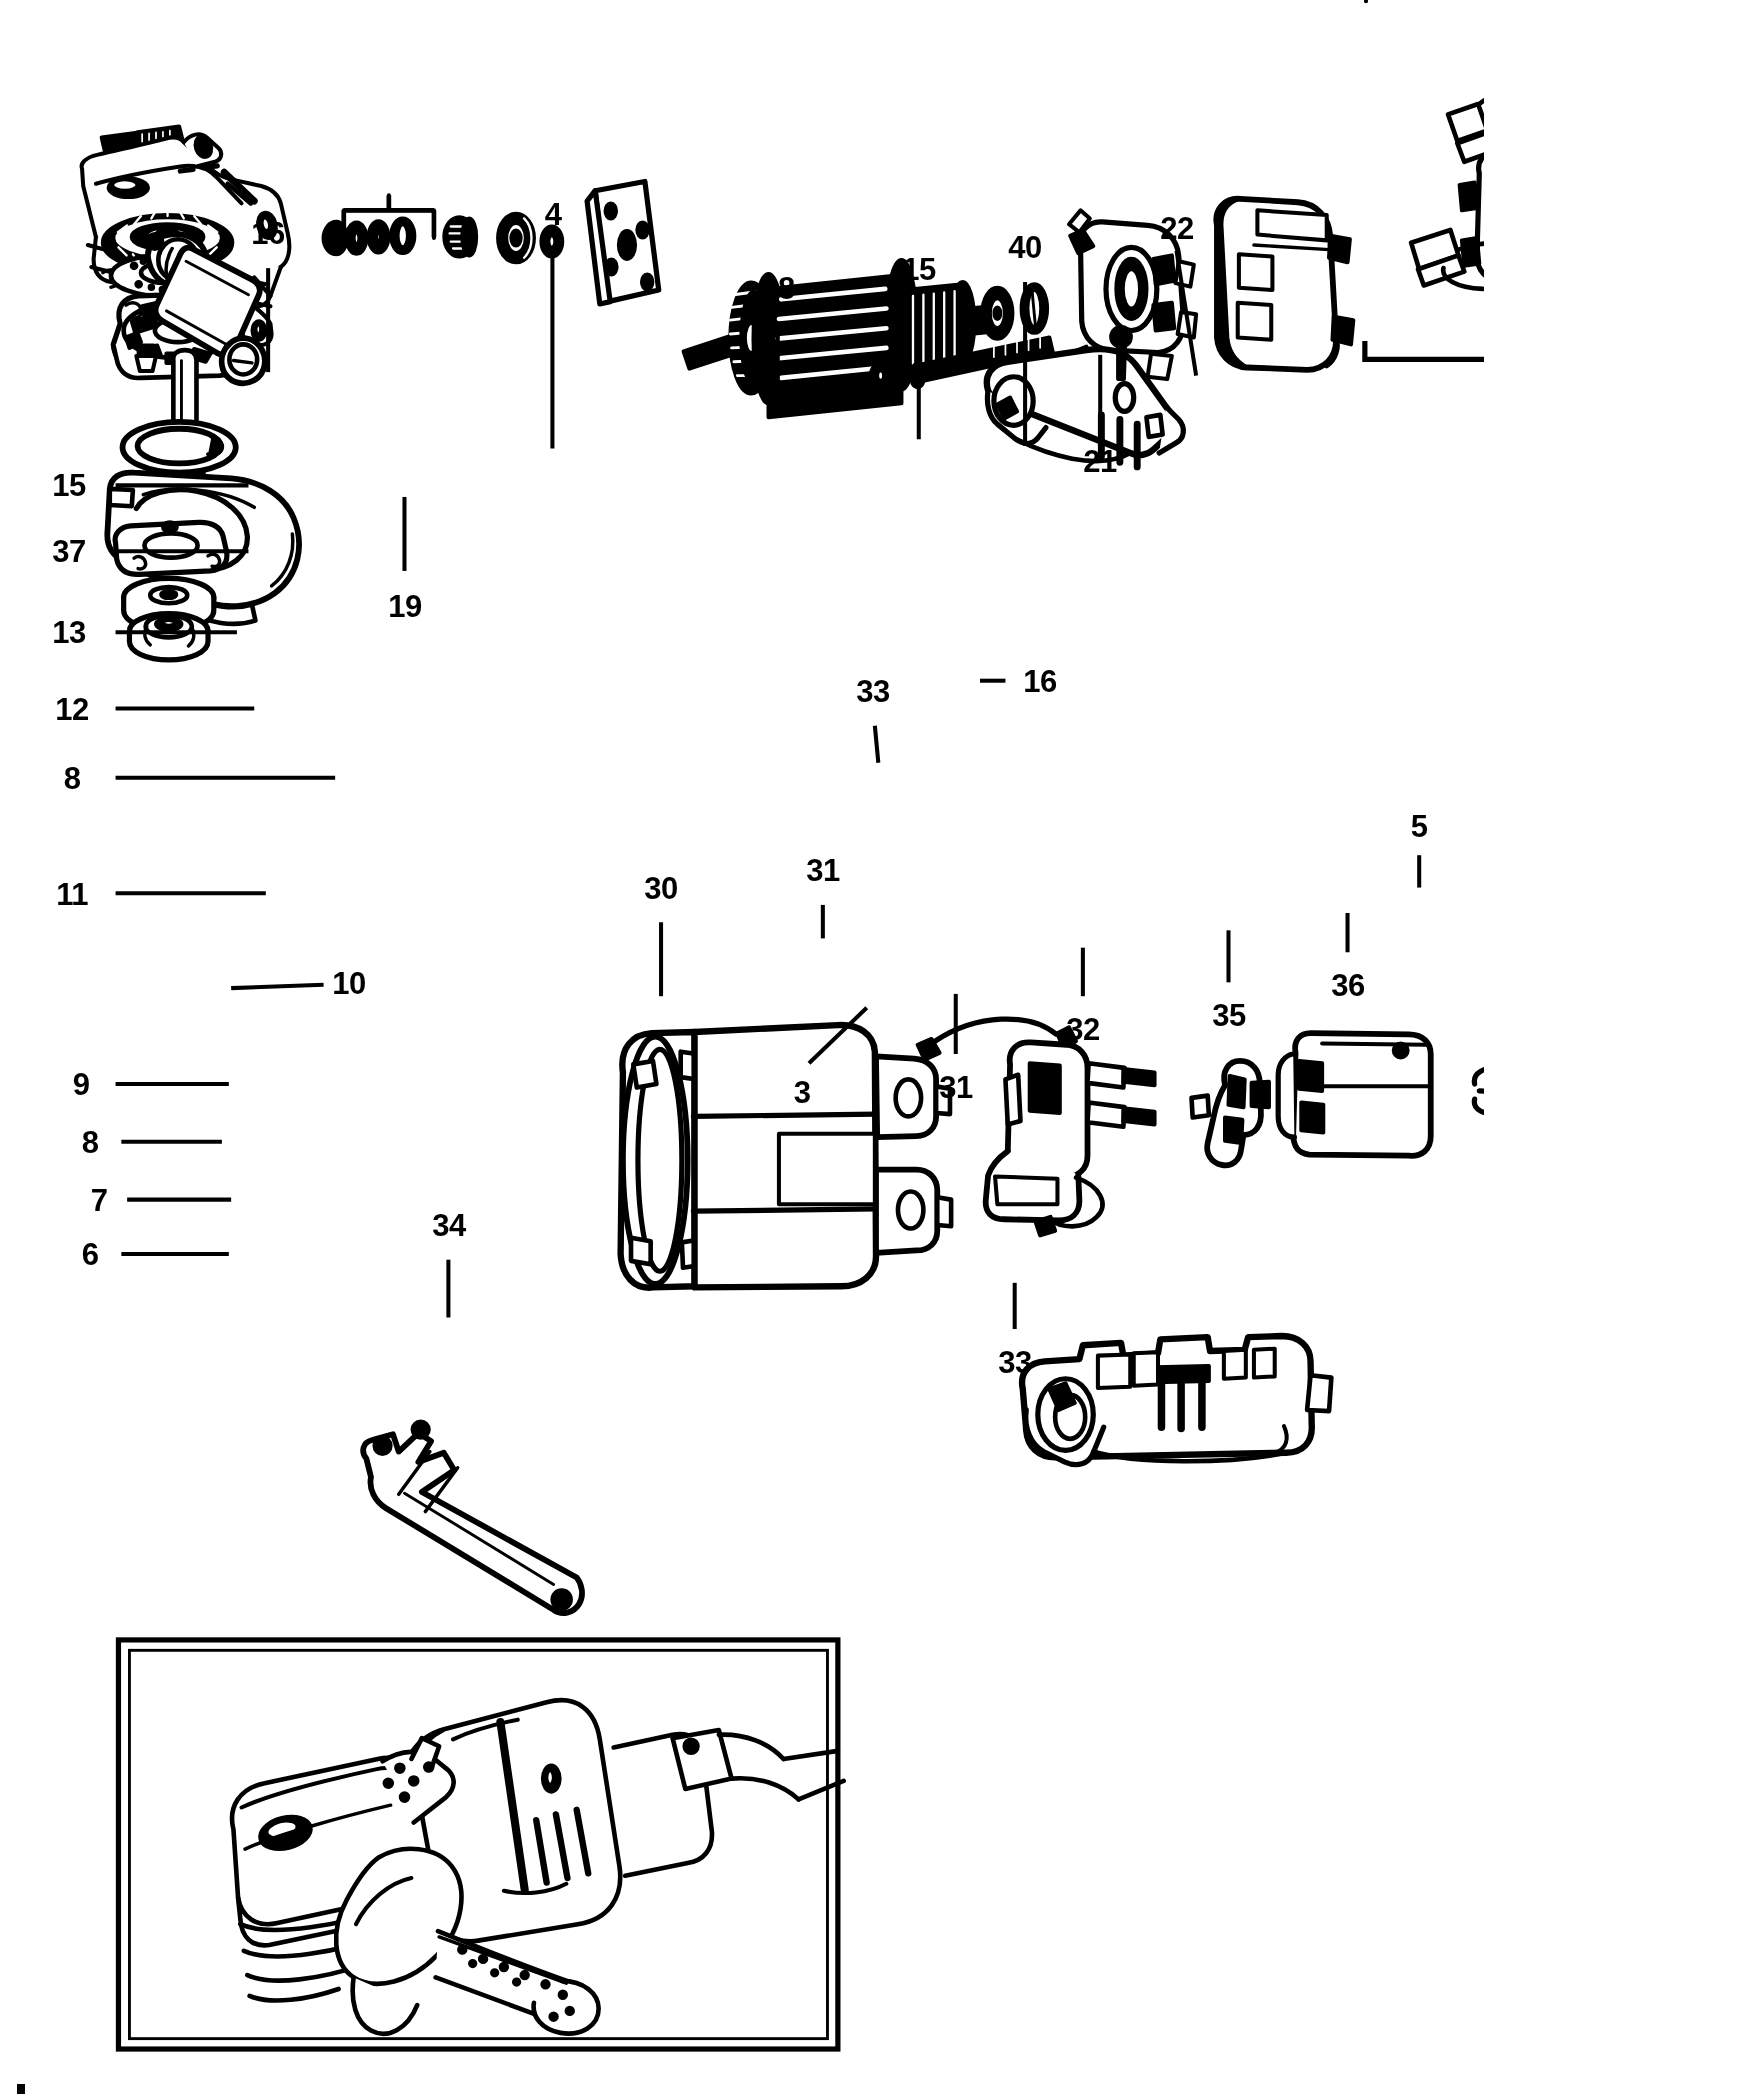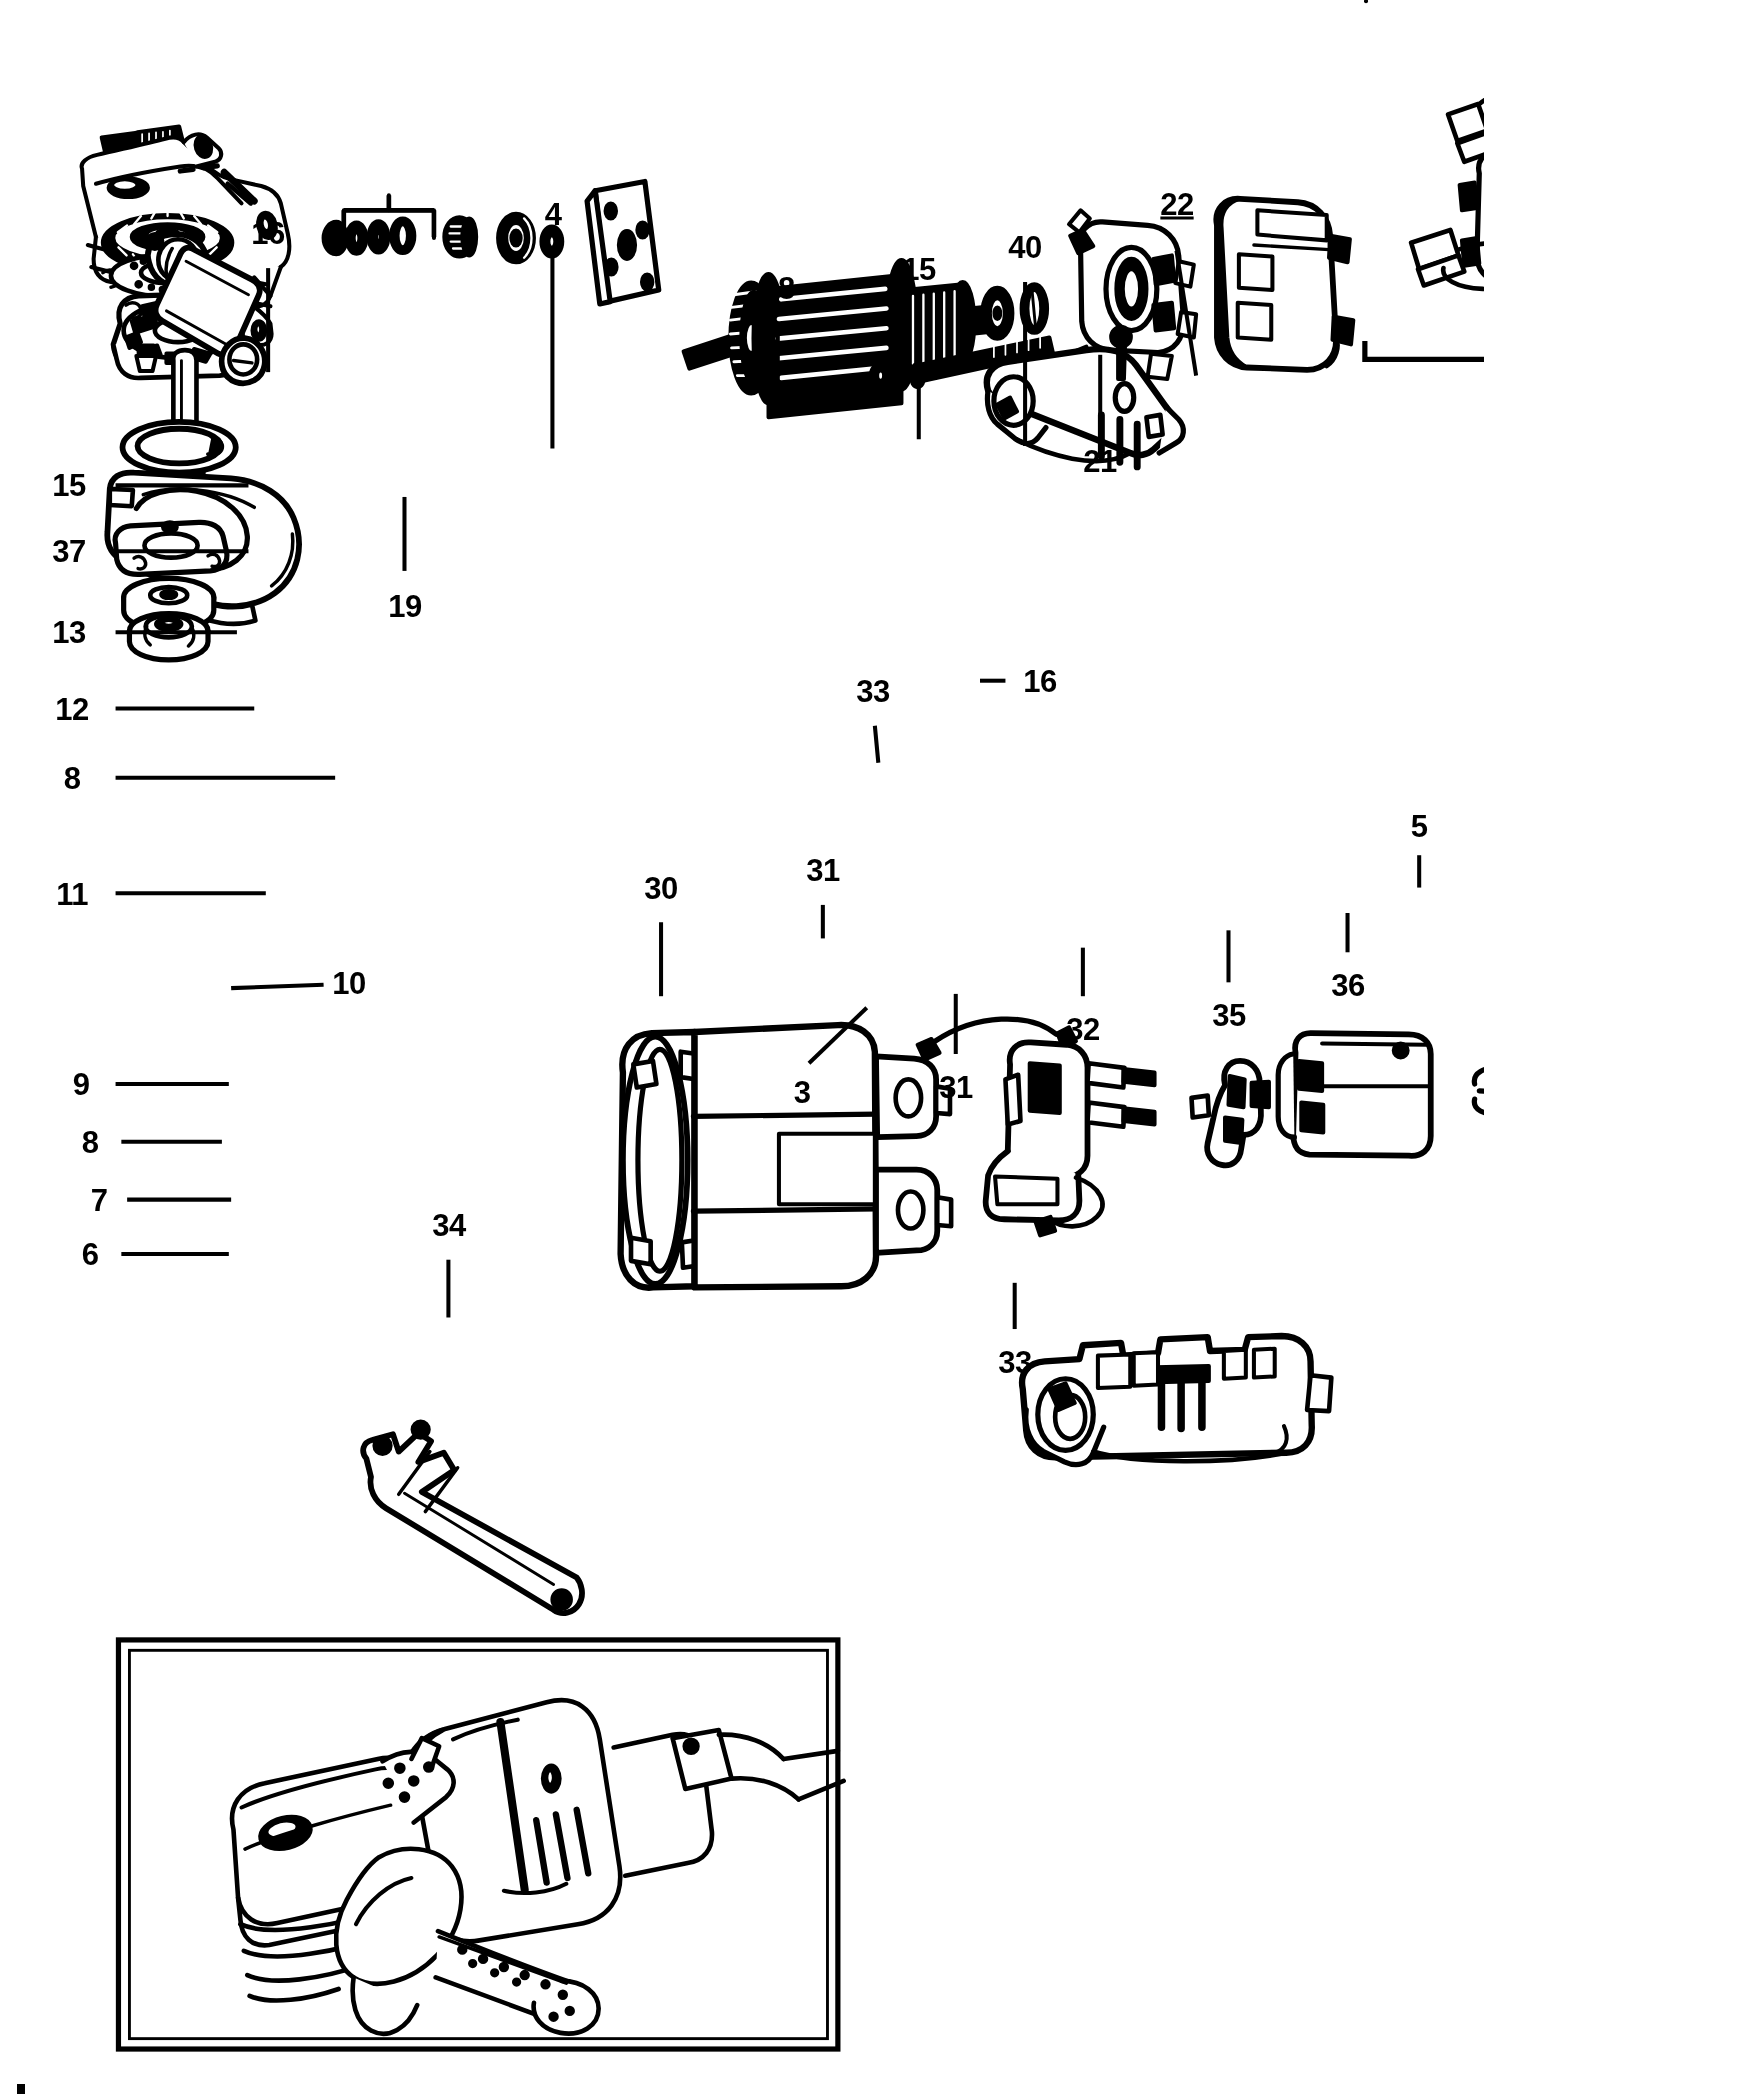--- a/index.html
+++ b/index.html
@@ -739,21 +739,21 @@
   <div class="regmark" style="left:1713px;top:28px;width:10.4px;height:6.4px;"></div>
   <div class="regmark" style="left:17.3px;top:2084px;width:8px;height:10.4px;"></div>
 
   <div id="callout-layer">
       <div class="callout" style="left: 268px; top: 233px;">16</div>
       <div class="callout" style="left: 553px; top: 214px;">4</div>
       <div class="callout" style="left: 778px; top: 288px;">18</div>
       <div class="callout" style="left: 919px; top: 269px;">15</div>
       <div class="callout" style="left: 1025px; top: 247px;">40</div>
       <div class="callout" style="left: 1100px; top: 461px;">21</div>
-      <div class="callout" style="left: 1177px; top: 204px; text-decoration: underline;">22</div>
+      <div class="callout" style="left: 1177px; top: 228px;">22</div>
       <div class="callout" style="left: 1607px; top: 202px;">1</div>
       <div class="callout" style="left: 69px; top: 485px;">15</div>
       <div class="callout" style="left: 69px; top: 551px;">37</div>
       <div class="callout" style="left: 69px; top: 632px;">13</div>
       <div class="callout" style="left: 72px; top: 709px;">12</div>
       <div class="callout" style="left: 72px; top: 778px;">8</div>
       <div class="callout" style="left: 72px; top: 894px;">11</div>
       <div class="callout" style="left: 349px; top: 983px;">10</div>
       <div class="callout" style="left: 81px; top: 1084px;">9</div>
       <div class="callout" style="left: 90px; top: 1142px;">8</div>

